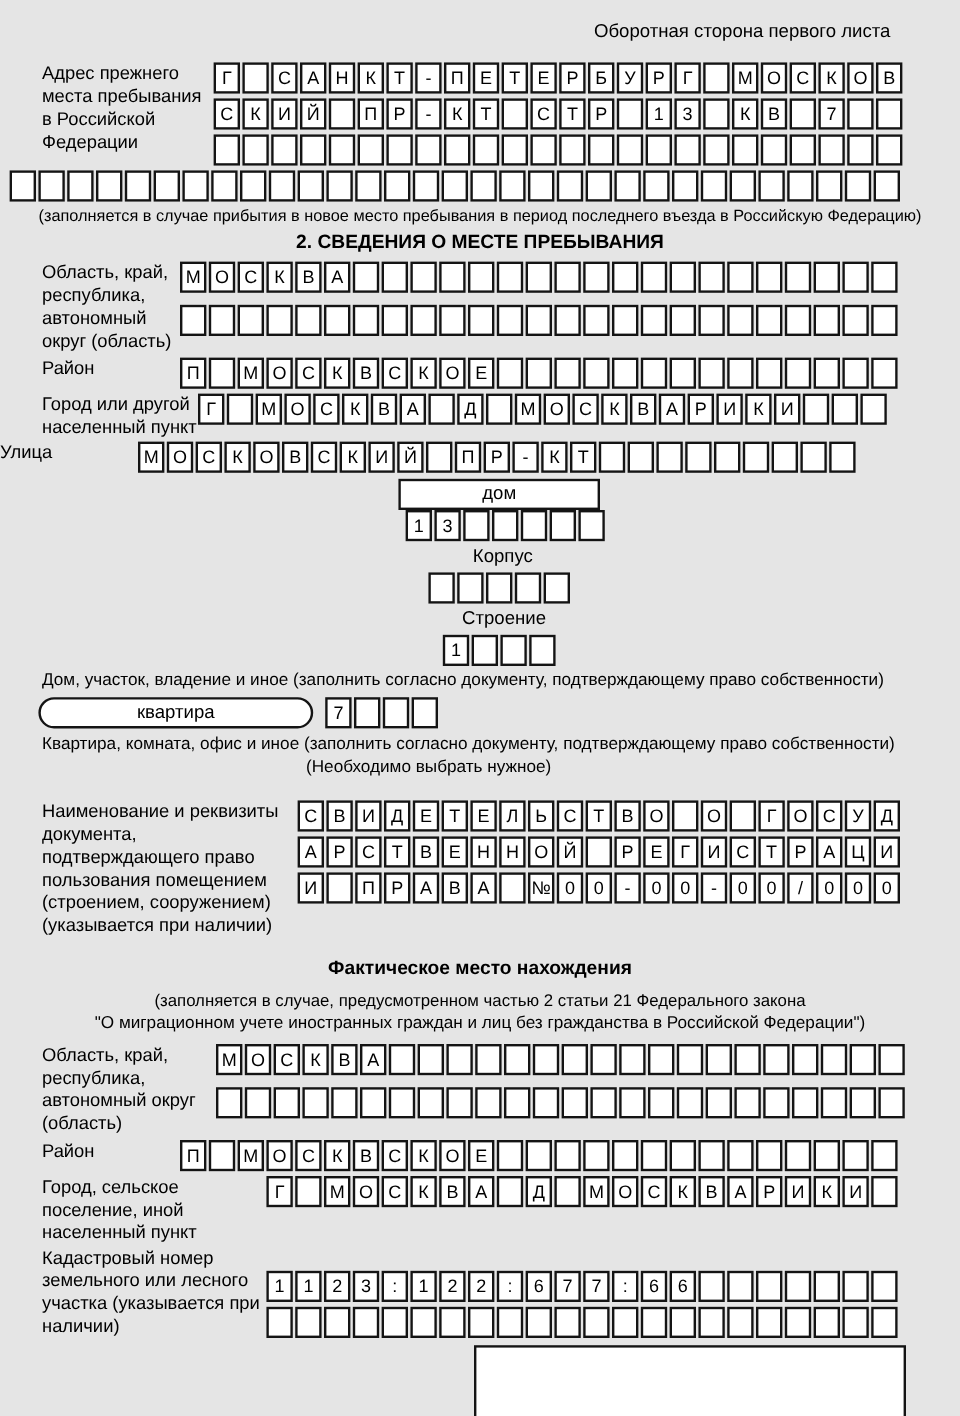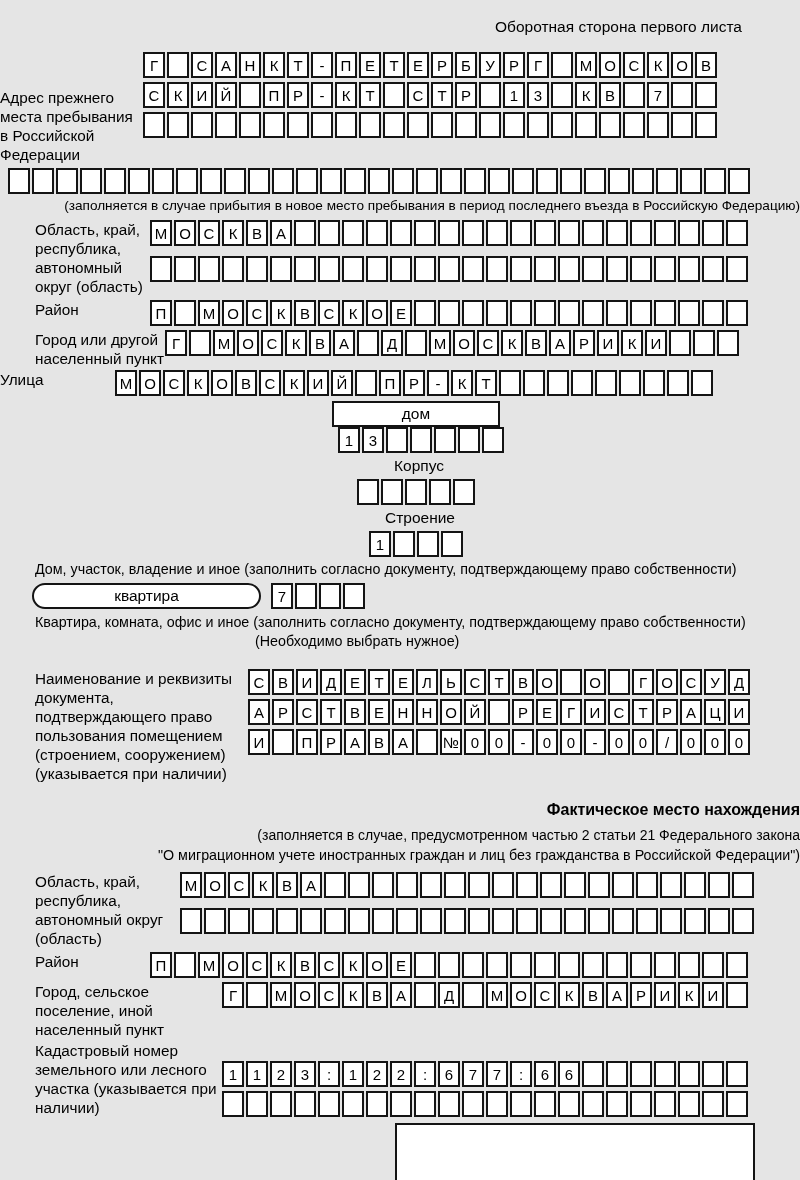--- a/index.html
+++ b/index.html
@@ -11,21 +11,21 @@
     overflow:hidden;
   }
   .header-note{
     position:absolute;top:18px;right:58px;
     font-size:15.5px;
   }
   .content{position:absolute;top:52px;left:0;width:800px;}
   .row{display:flex;align-items:flex-start;}
   .lbl{font-size:15.3px;line-height:19px;}
   .note{font-size:13.6px;line-height:17px;}
-  .center{text-align:right;}
+  .center{text-align:center;}
   .boxrow{display:flex;gap:2px;}
   .cbox{
     flex:0 0 22px;width:22px;height:26px;
     border:2px solid #141414;box-sizing:border-box;
     display:inline-flex;align-items:center;justify-content:center;
     font-size:15px;line-height:1;background:#fff;
   }
   .stack{display:flex;flex-direction:column;gap:4px;}
   .stack10{display:flex;flex-direction:column;gap:10px;}
   .widebox{
@@ -47,21 +47,21 @@
 </head>
 <body>
 
 <div class="page">
 
   <div class="header-note">Оборотная сторона первого листа</div>
 
   <div class="content">
 
     <div class="row">
-      <div class="lbl" style="width:143px;box-sizing:content-box;flex:0 0 143px;margin-top:36px;">Адрес прежнего места пребывания в Российской Федерации</div>
+      <div class="lbl" style="width:143px;padding-left:35px;box-sizing:content-box;flex:0 0 143px;">Адрес прежнего места пребывания в Российской Федерации</div>
       <div class="stack">
         <div class="boxrow">
             <span class="cbox">Г</span>
             <span class="cbox"></span>
             <span class="cbox">С</span>
             <span class="cbox">А</span>
             <span class="cbox">Н</span>
             <span class="cbox">К</span>
             <span class="cbox">Т</span>
             <span class="cbox">-</span>
@@ -164,20 +164,21 @@
         <span class="cbox"></span>
         <span class="cbox"></span>
         <span class="cbox"></span>
         <span class="cbox"></span>
         <span class="cbox"></span>
         <span class="cbox"></span>
         <span class="cbox"></span>
       </div>
     <div class="note center" style="margin-top:3px;">(заполняется в случае прибытия в новое место пребывания в период последнего въезда в Российскую Федерацию)</div>
 
+    <div class="sec-title center" style="margin-top:6px;">2. СВЕДЕНИЯ О МЕСТЕ ПРЕБЫВАНИЯ</div>
 
     <div class="row" style="margin-top:6px;">
       <div class="lbl" style="width:115px;padding-left:35px;flex:0 0 115px;">Область, край, республика, автономный округ (область)</div>
       <div class="stack10">
         <div class="boxrow">
             <span class="cbox">М</span>
             <span class="cbox">О</span>
             <span class="cbox">С</span>
             <span class="cbox">К</span>
             <span class="cbox">В</span>

